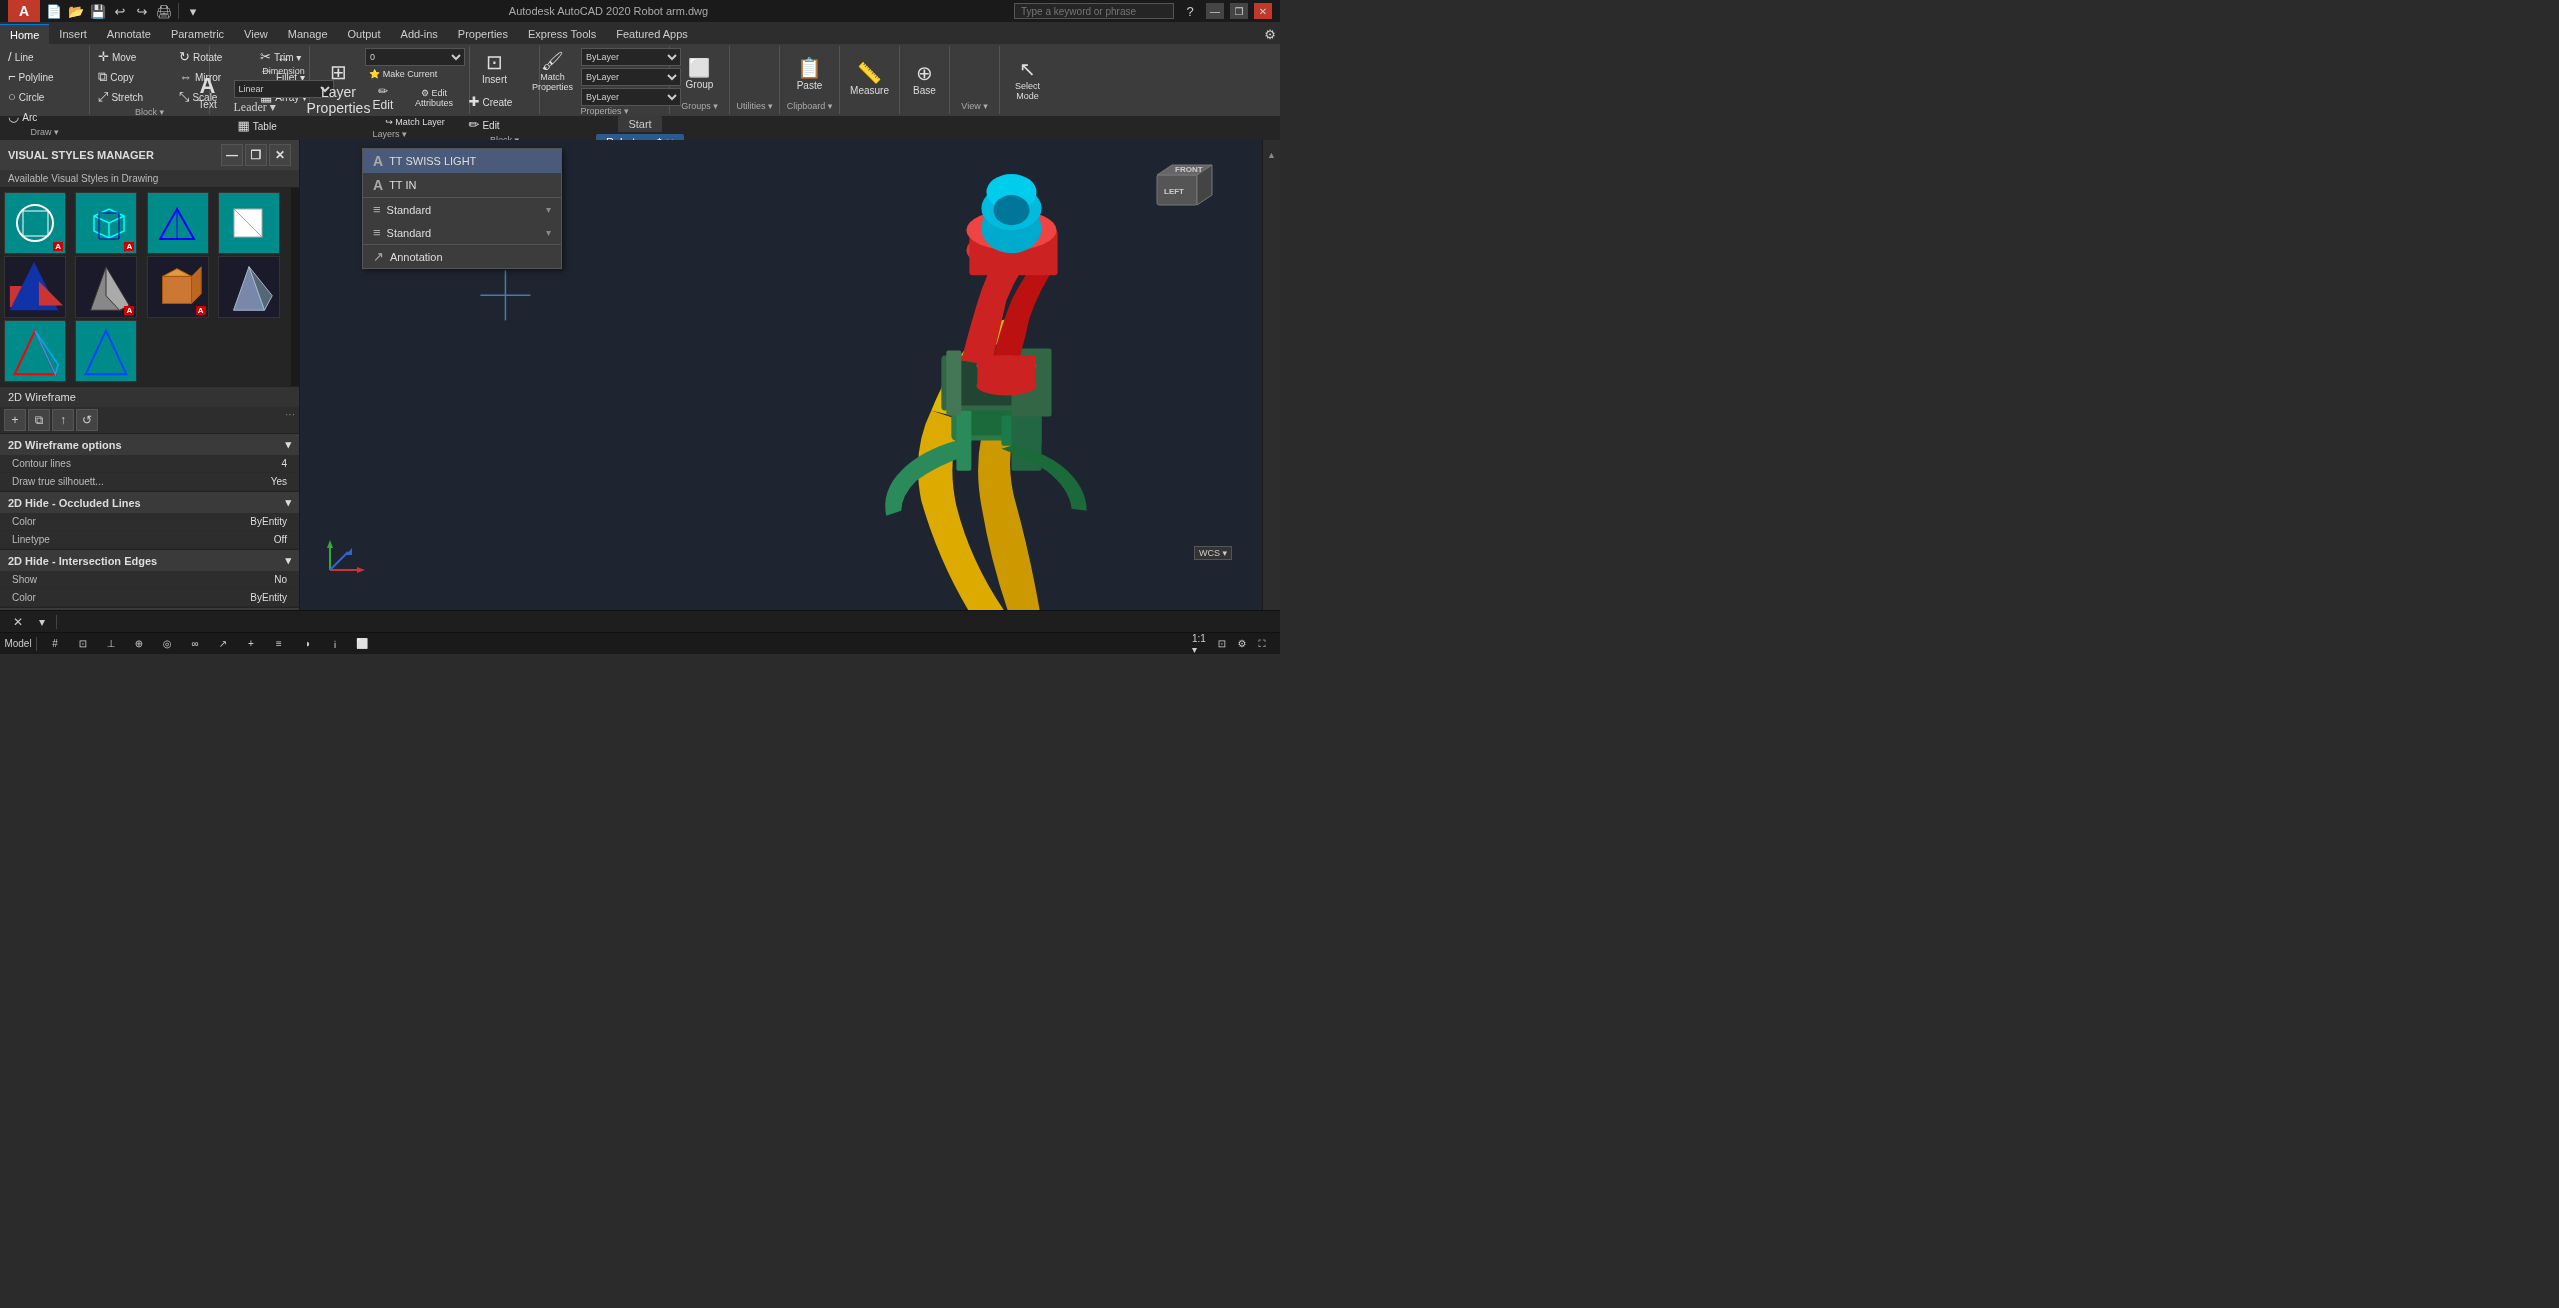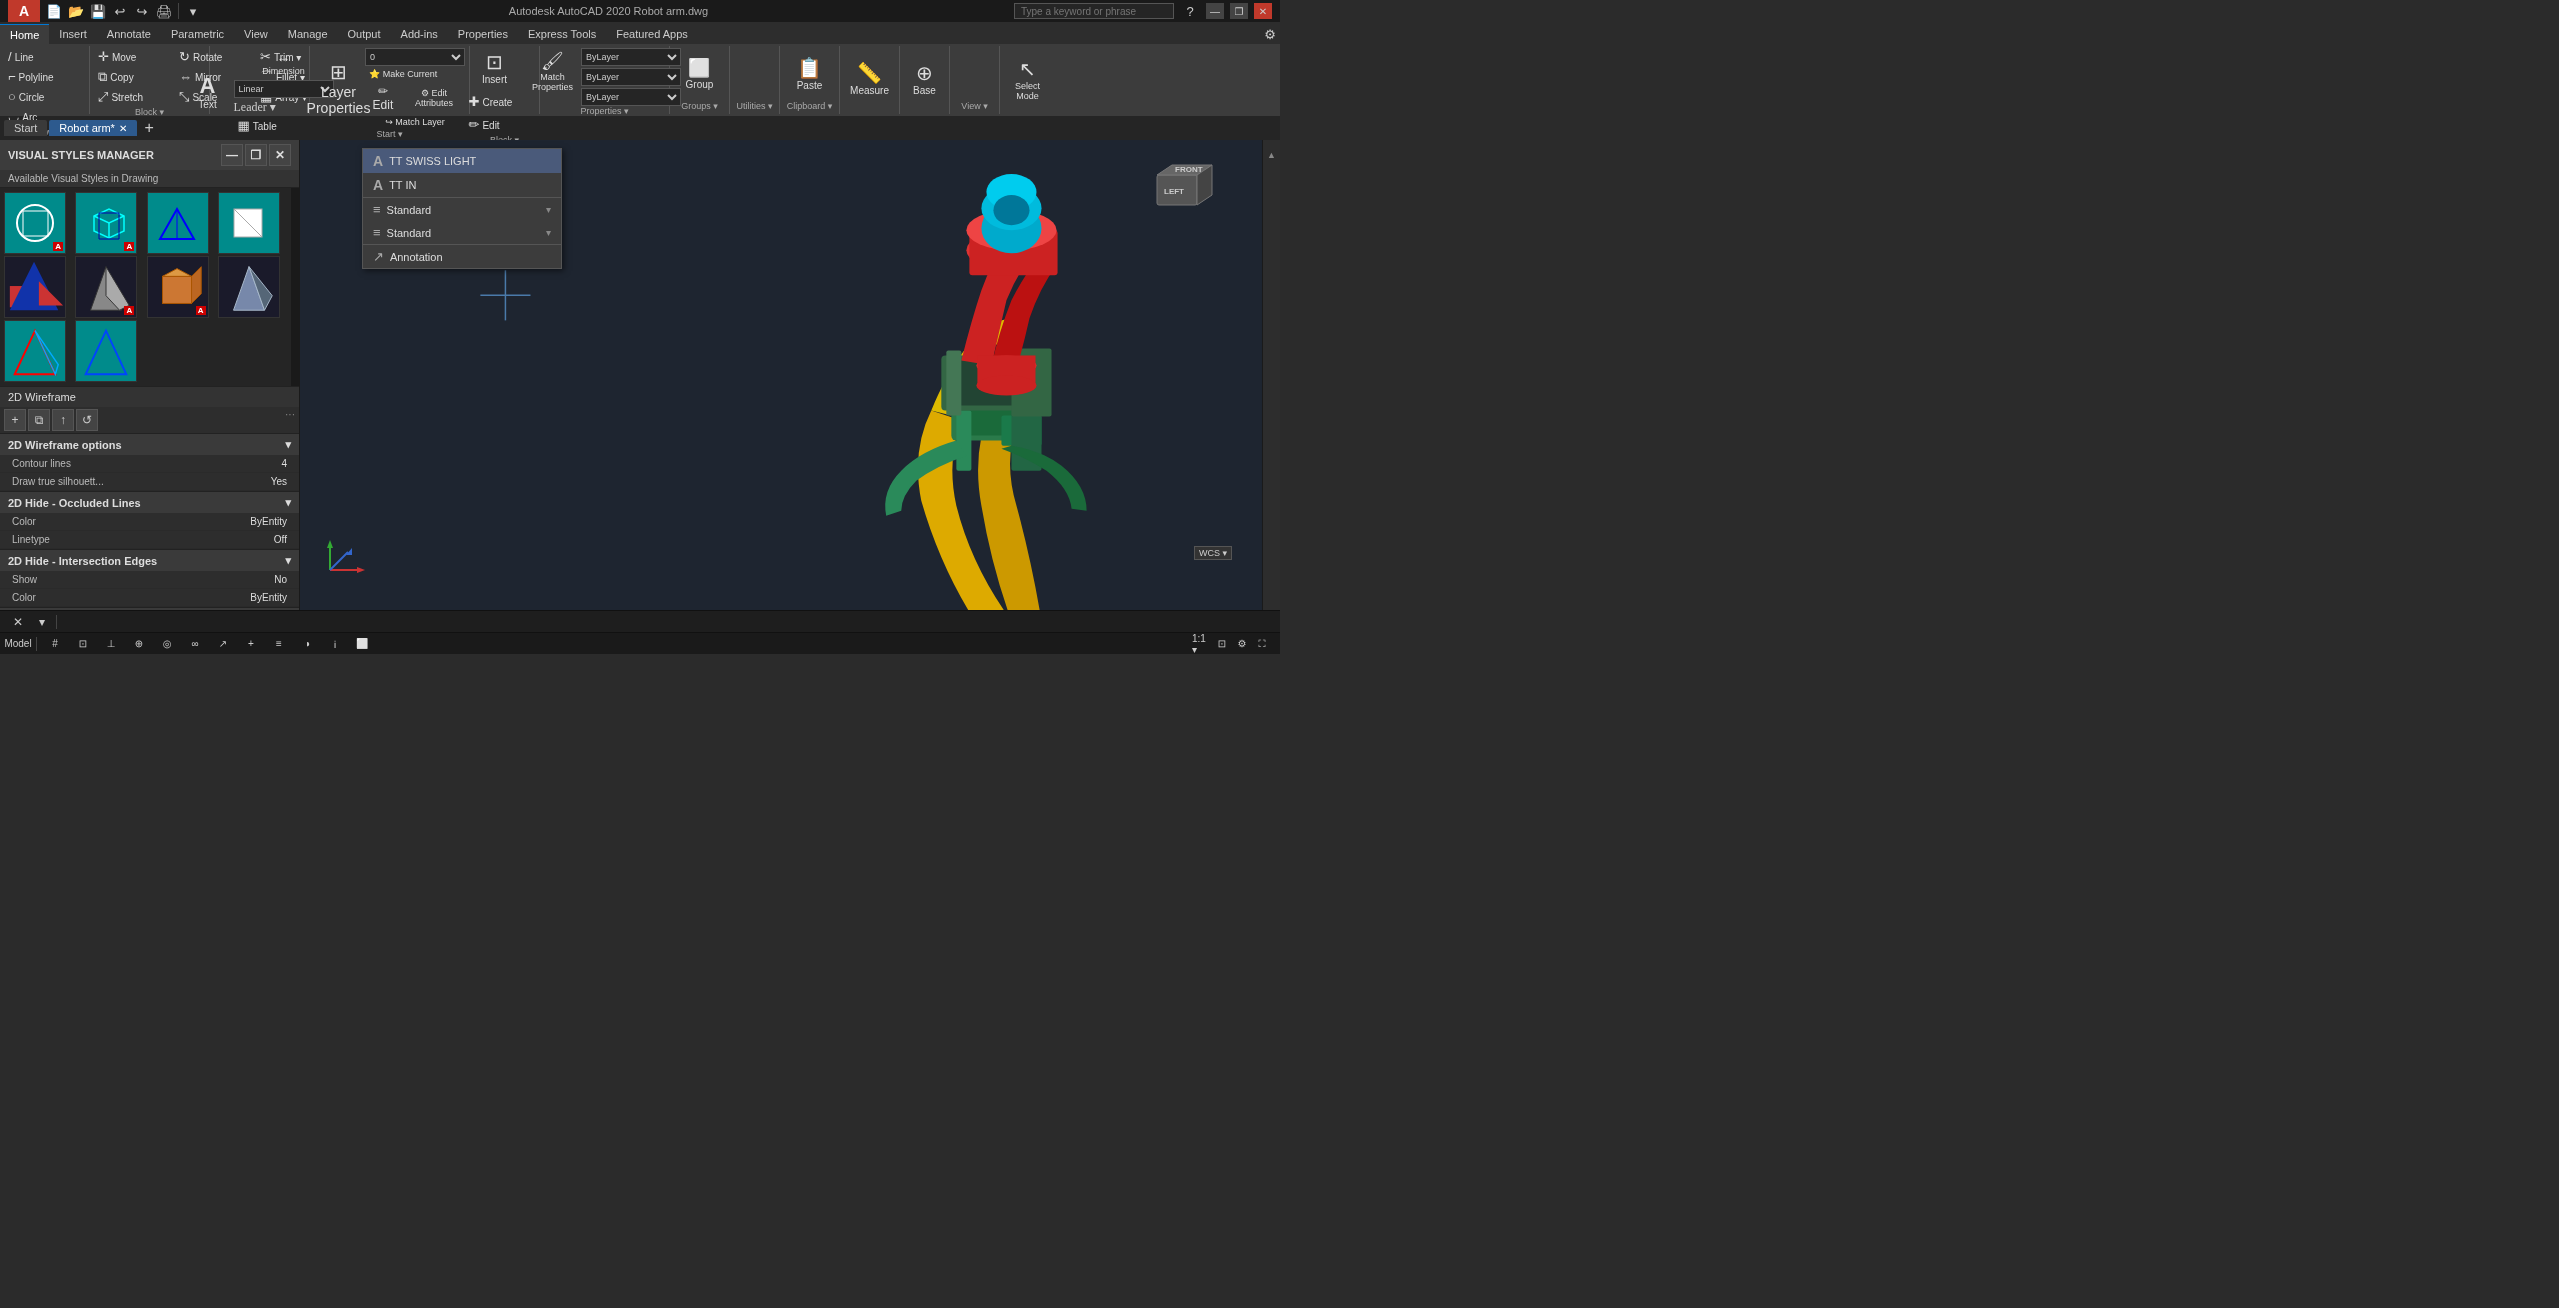--- a/index.html
+++ b/index.html
@@ -91,22 +91,23 @@
       font-size: 10px;
     }
     .ribbon-btn.small .icon { font-size: 13px; }
 
     
     #doc-tabs {
       background: #252525;
       height: 24px;
       display: flex;
       align-items: center;
-      padding: 0 4px;
+      padding: 0 12px;
       gap: 2px;
+      flex-direction: column;
     }
     .doc-tab {
       padding: 2px 10px;
       background: #3a3a3a;
       color: #ccc;
       font-size: 11px;
       cursor: pointer;
       display: flex;
       align-items: center;
       gap: 4px;
@@ -544,21 +545,21 @@
             <div class="ribbon-btn" style="font-size:9px;min-width:0;">⭐ Make Current</div>
           </div>
           <div style="display:flex;gap:2px;">
             <div class="ribbon-btn" style="font-size:12px;min-width:0;">✏ Edit</div>
             <div class="ribbon-btn" style="font-size:9px;min-width:0;">⚙ Edit Attributes</div>
           </div>
           <div class="ribbon-btn" style="font-size:9px;">↪ Match Layer</div>
         </div>
       </div>
     </div>
-    <div class="ribbon-group-label">Start ▾</div>
+    <div class="ribbon-group-label">Layers ▾</div>
   </div>
 
   <div class="ribbon-group" style="width:70px;">
     <div style="display:flex;gap:4px;flex:1;align-items:flex-start;flex-direction:column;">
       <div class="ribbon-btn large" style="min-width:60px;">
         <span class="icon" style="font-size:20px;">⊡</span>
         <span>Insert</span>
       </div>
       <div class="ribbon-btn small">
           <span class="icon">✚</span>

